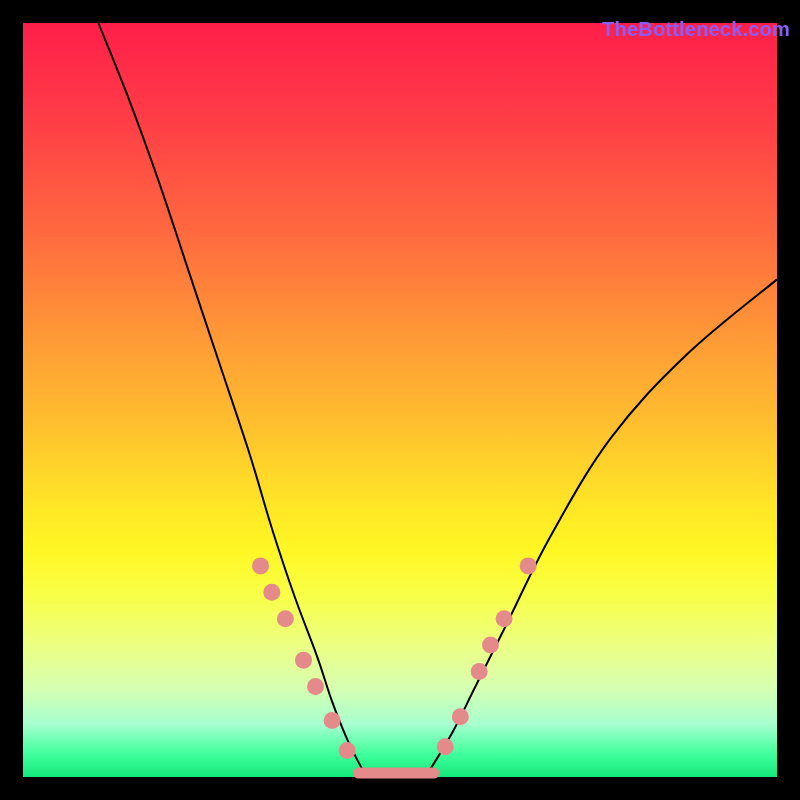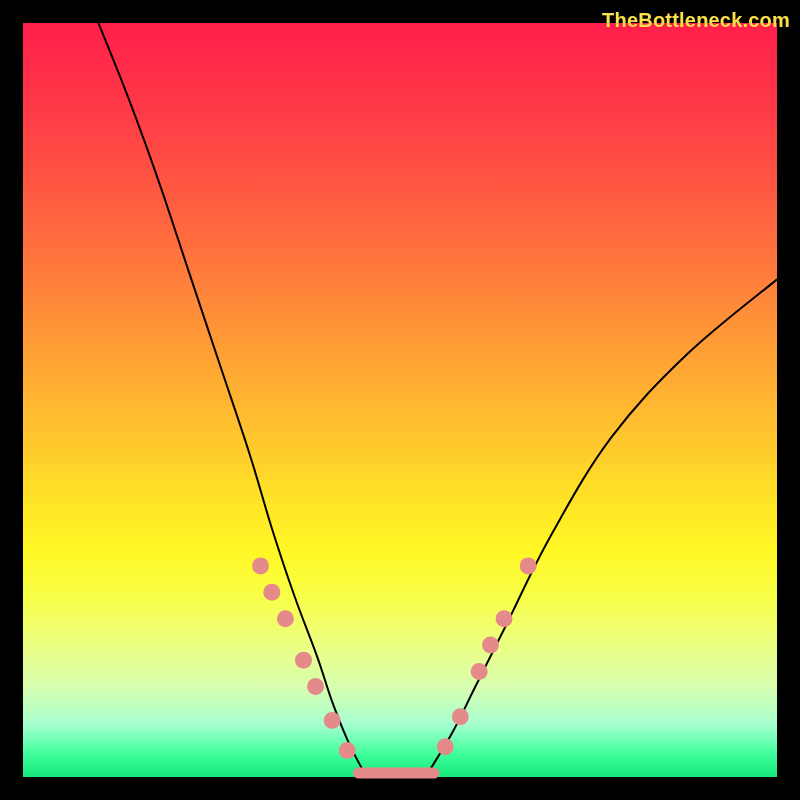--- a/index.html
+++ b/index.html
@@ -37,23 +37,23 @@
       #f8ff48 76%,
       #edff7e 82%,
       #d8ffb0 88%,
       #a6ffcf 93%,
       #3fff9c 97%,
       #14e87a 100%
     );
   }
   .watermark {
     position: absolute;
-    top: 9px;
+    top: 18px;
     right: 10px;
-    color: #fde047;
+    color: #8b5cf6;
     font-size: 20px;
     font-weight: 600;
     letter-spacing: 0.2px;
     user-select: none;
   }
   svg.curve {
     position: absolute;
     left: 0;
     top: 0;
     width: 754px;

